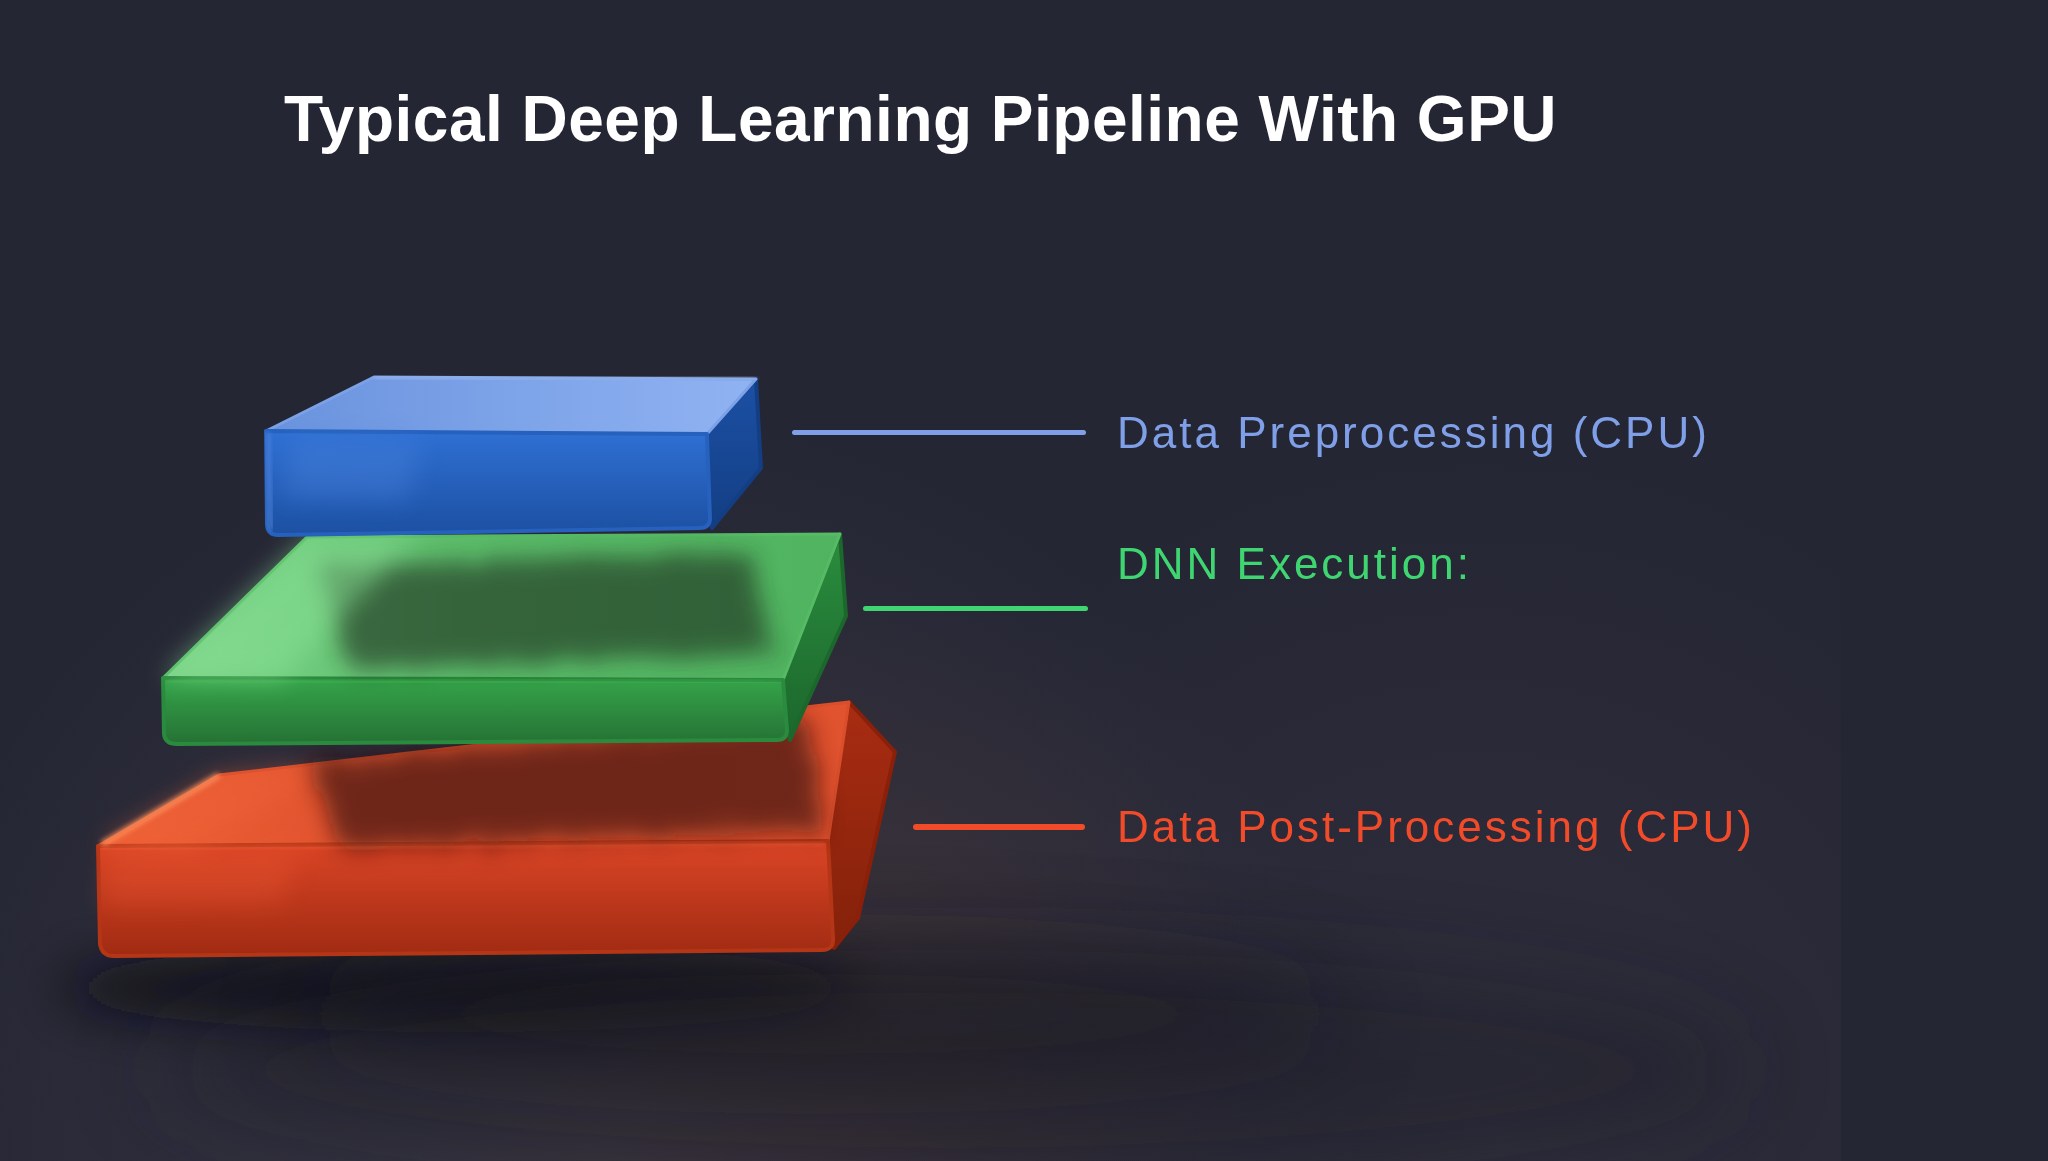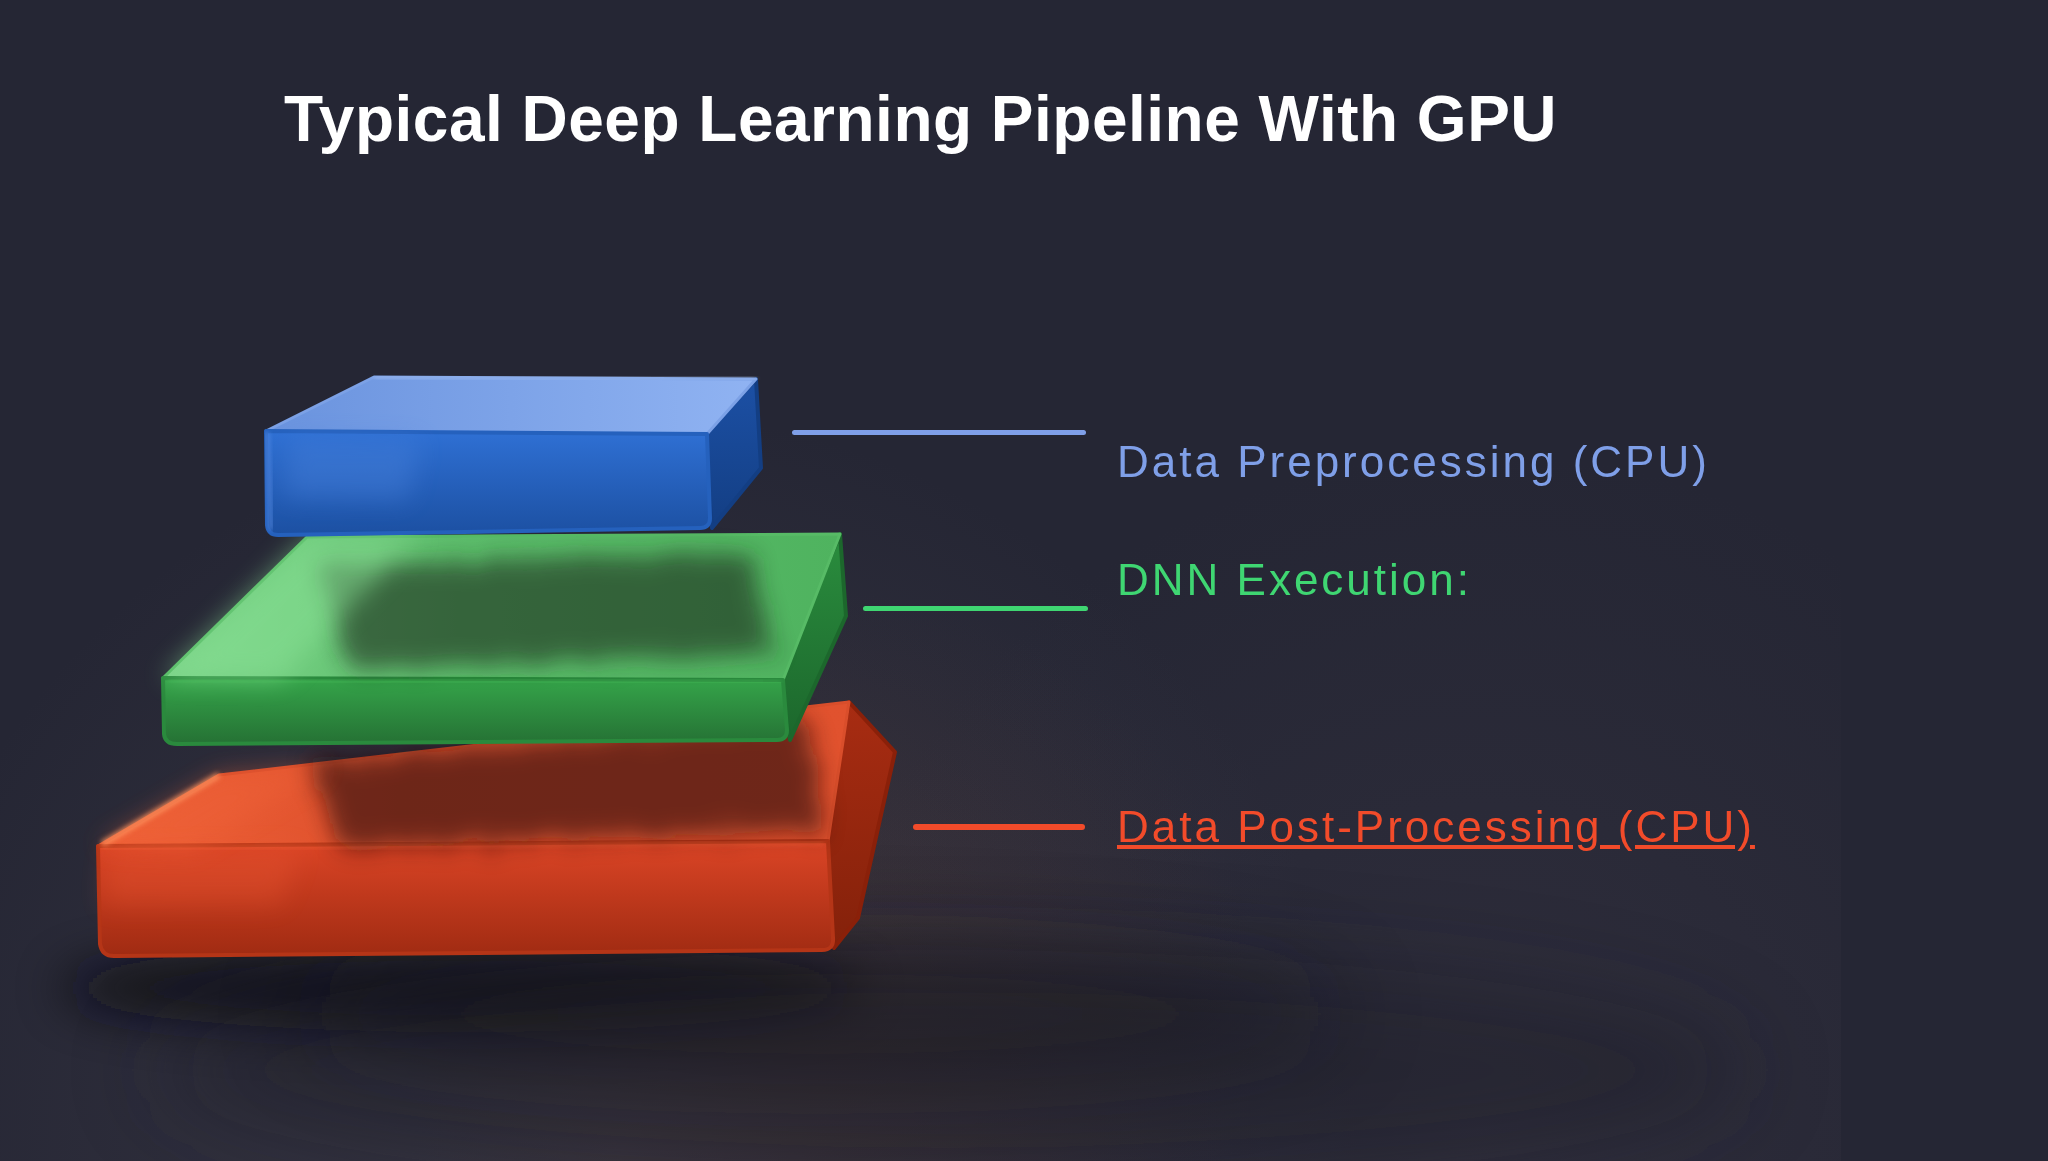--- a/index.html
+++ b/index.html
@@ -18,22 +18,22 @@
   }
   .connector{position:absolute;height:5px;border-radius:3px;z-index:2;}
   .connector.blue{left:792px;top:430px;width:294px;}
   .connector.green{left:863px;top:606px;width:225px;}
   .connector.red{left:913px;top:824px;width:172px;height:6px;}
   .stage-label{
     position:absolute;left:1117px;
     font-size:44px;font-weight:500;letter-spacing:3px;
     line-height:64px;white-space:nowrap;z-index:2;
   }
-  .stage-label.blue{top:401px;margin-top:29px;}
-  .stage-label.green{top:548px;}
+  .stage-label.blue{top:401px;}
+  .stage-label.green{top:532px;}
   .stage-label.red{top:795px;}
   .stage-label span{display:block;}
   .watermark{
     position:absolute;left:1982px;top:1094px;
     font-size:32px;font-weight:700;color:#333a52;opacity:.55;
     letter-spacing:1px;z-index:1;
   }
 </style>
 </head>
 <body>
@@ -168,18 +168,18 @@
   <div class="connector blue" style="background-color: rgb(127, 159, 232);"></div>
   <div class="connector green" style="background-color: rgb(63, 214, 114);"></div>
   <div class="connector red" style="background-color: rgb(242, 75, 42);"></div>
 
   <div class="stage-label blue" style="color: rgb(127, 159, 232);">
     <span>Data Preprocessing (CPU)</span>
   </div>
   <div class="stage-label green" style="color: rgb(63, 214, 114);">
     <span>DNN Execution:</span>
   </div>
-  <div class="stage-label red" style="color: rgb(242, 75, 42); text-decoration: underline;">
+  <div class="stage-label red" style="color: rgb(242, 75, 42);">
     <span>Data Post-Processing (CPU)</span>
   </div>
 
   <div class="watermark">mo</div>
 </div>
 
 </body></html>

